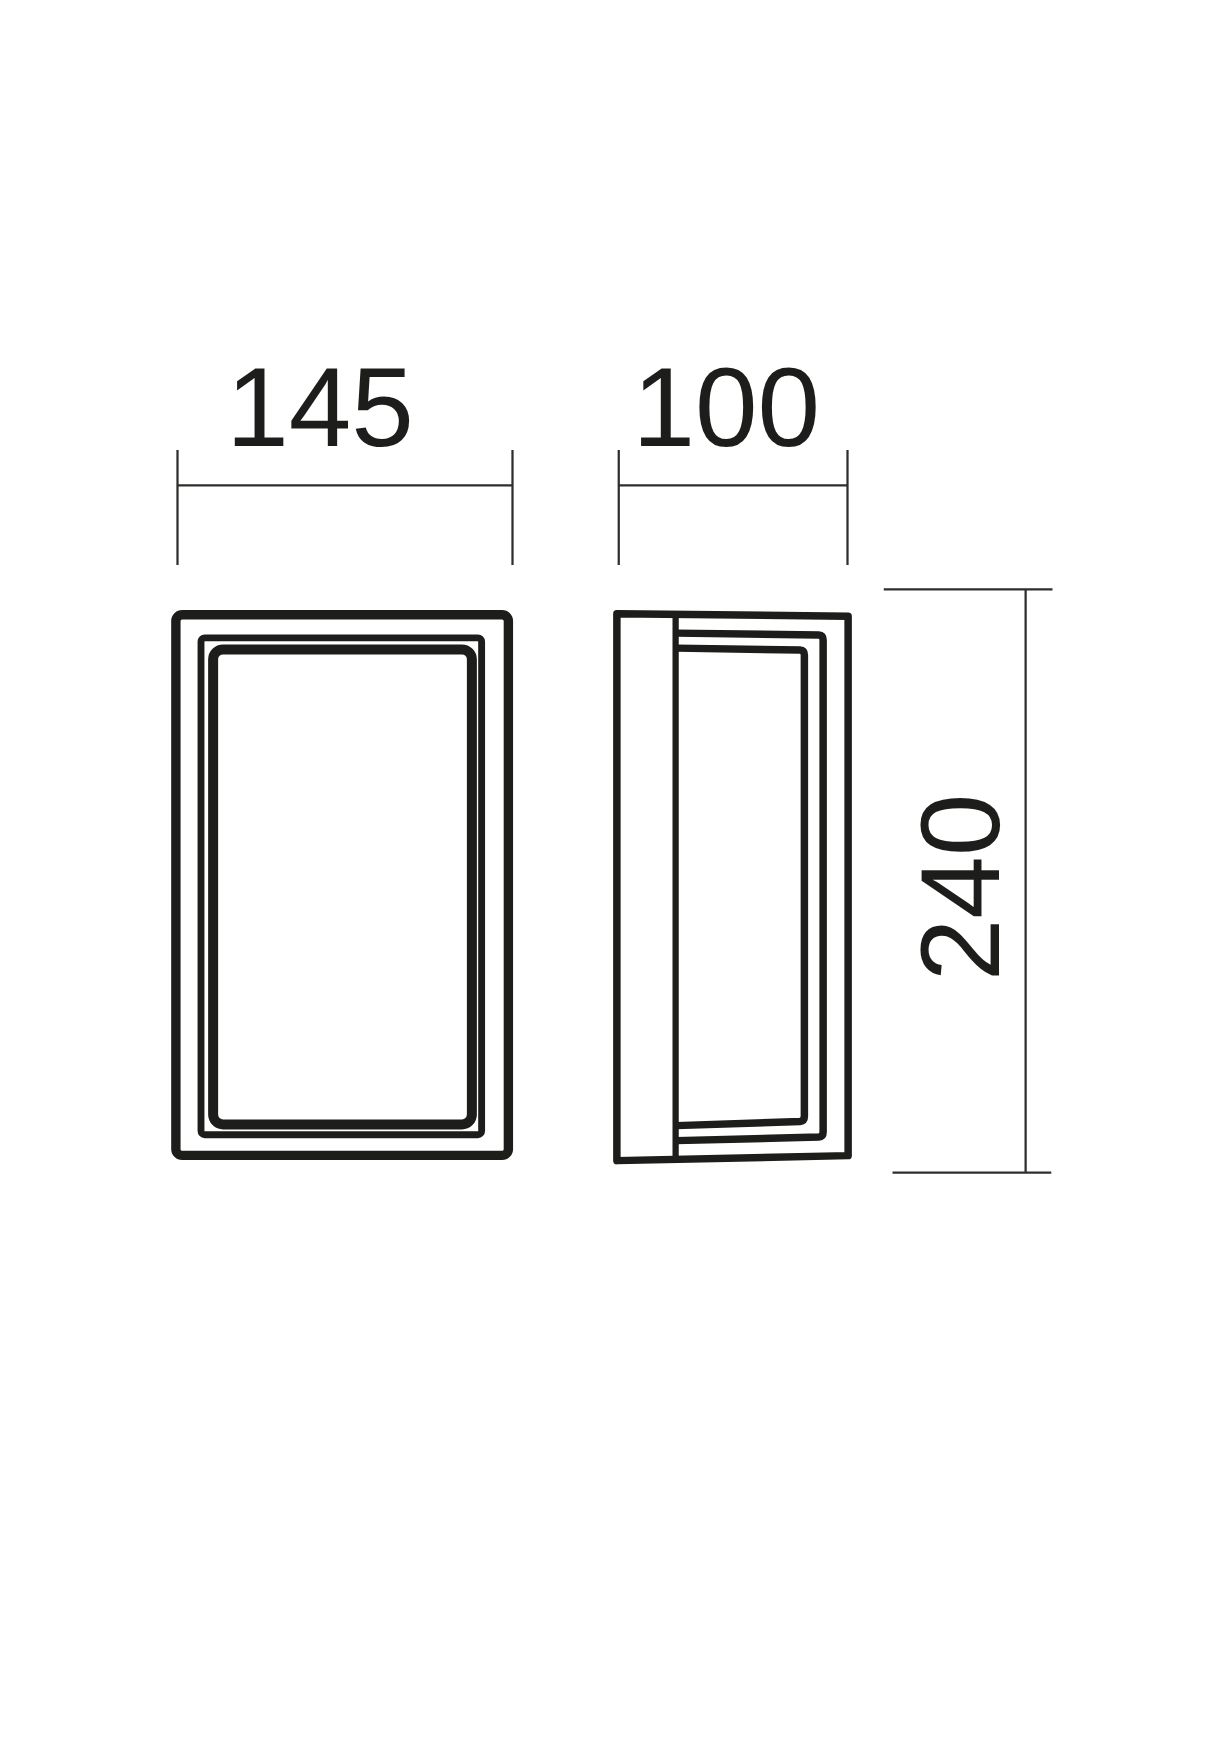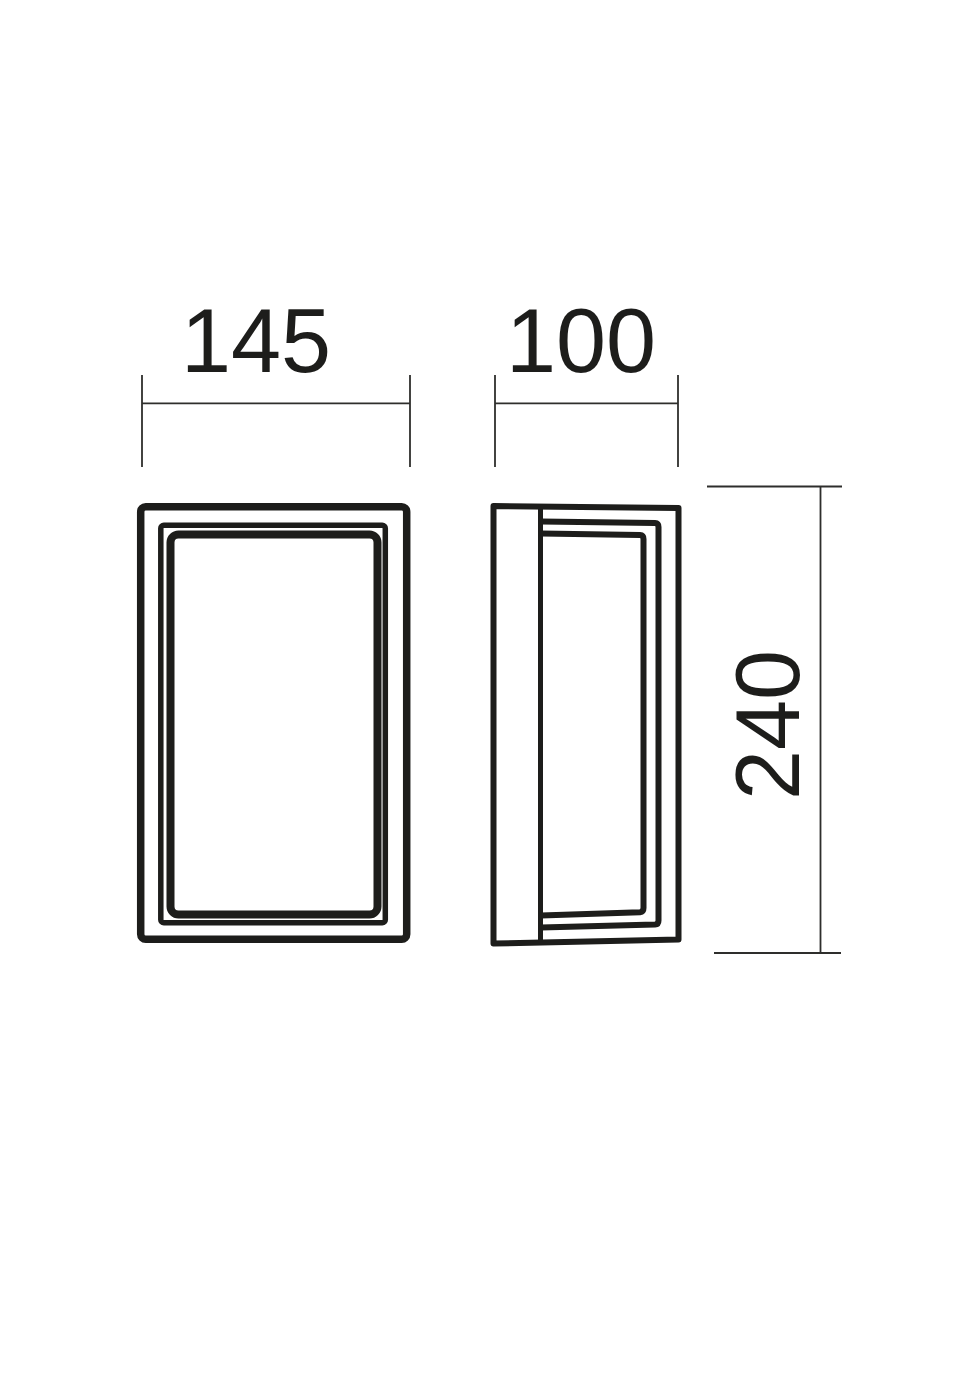--- a/index.html
+++ b/index.html
@@ -12,21 +12,20 @@
     margin: 0;
     padding: 0;
     background: var(--background);
   }
   .page {
     position: relative;
     width: 980px;
     height: 1360px;
     background: var(--background);
     overflow: hidden;
-    margin-top: 15px;
   }
   svg { display: block; }
 
   .obj-stroke {
     fill: none;
     stroke: var(--object-line);
     stroke-linejoin: round;
     stroke-linecap: butt;
   }
   .dim-stroke {

